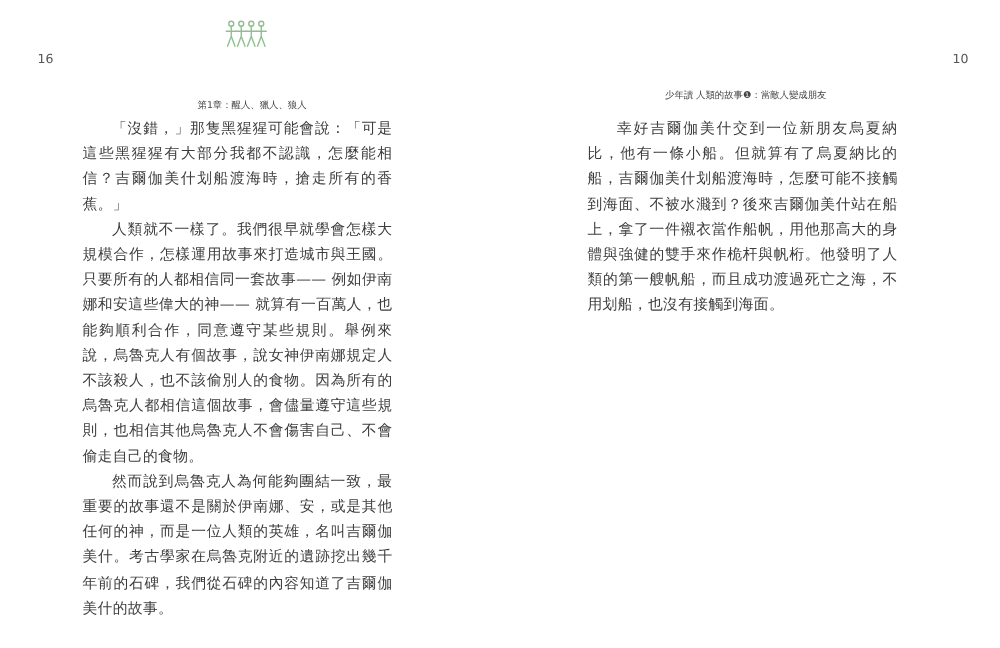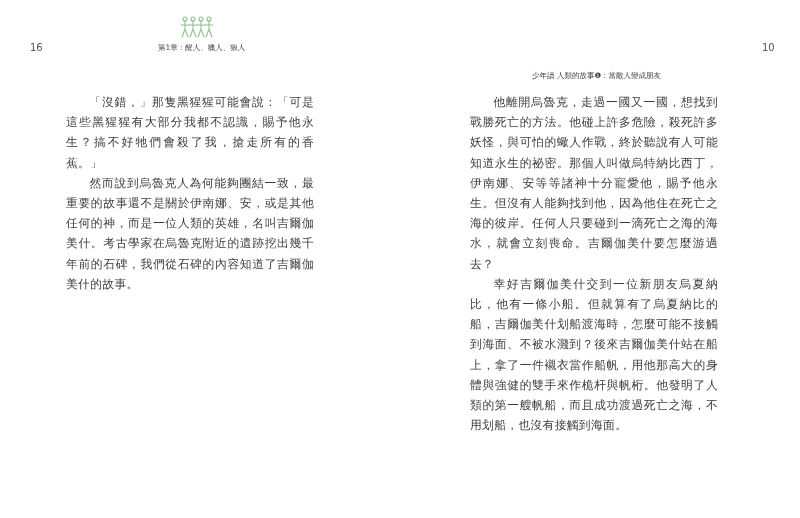--- a/index.html
+++ b/index.html
@@ -7,21 +7,21 @@
            font-family: "DejaVu Serif", "Liberation Serif", serif; color: #3a3a3a; }
     .page { position: absolute; top: 0; height: 492px; width: 400px; }
     .page.left { left: 0; }
     .page.right { left: 400px; }
     .pagenum { position: absolute; top: 42px; font-family: "DejaVu Sans", "Liberation Sans", sans-serif;
                font-size: 10px; color: #555; }
     .left .pagenum { left: 30px; }
     .right .pagenum { left: 362px; }
     .runhead { position: absolute; top: 43px; font-family: "DejaVu Sans", "Liberation Sans", sans-serif;
                font-size: 7.5px; color: #444; white-space: nowrap; }
-    .left .runhead { left: 158px; }
+    .left .runhead { left: 158px; margin-top: 36px; }
     .right .runhead { left: 132px; margin-top: 28px; }
     .logo { position: absolute; left: 180px; top: 16px; width: 36px; height: 24px; }
     .body { position: absolute; top: 92px; font-size: 11.8px; line-height: 20.2px; color: #3d3d3d;
             letter-spacing: 0.3px; }
     .left .body { left: 66px; width: 248px; }
     .right .body { left: 470px; left: 70px; width: 248px; }
     .body p { margin: 0; text-align: justify; }
     .body p.indent { text-indent: 2em; }
   </style>
 </head>
@@ -36,26 +36,26 @@
         <path d="M13 5 V13 M13 13 L10 21 M13 13 L16 21 M9 9 L17 9"></path>
       <circle cx="21" cy="3" r="2"></circle>
         <path d="M21 5 V13 M21 13 L18 21 M21 13 L24 21 M17 9 L25 9"></path>
       <circle cx="29" cy="3" r="2"></circle>
         <path d="M29 5 V13 M29 13 L26 21 M29 13 L32 21 M25 9 L33 9"></path>
     </g>
   </svg>
   <div class="pagenum">16</div>
   <div class="runhead">第1章：醒人、獵人、狼人</div>
   <div class="body">
-    <p class="indent">「沒錯，」那隻黑猩猩可能會說：「可是這些黑猩猩有大部分我都不認識，賜予他永生？搞不好牠們會殺了我，搶走所有的香蕉。」</p>
+    <p class="indent">「沒錯，」那隻黑猩猩可能會說：「可是這些黑猩猩有大部分我都不認識，怎麼能相信？吉爾伽美什划船渡海時，搶走所有的香蕉。」</p>
+    <p class="indent">人類就不一樣了。我們很早就學會怎樣大規模合作，怎樣運用故事來打造城市與王國。只要所有的人都相信同一套故事—— 例如伊南娜和安這些偉大的神—— 就算有一百萬人，也能夠順利合作，同意遵守某些規則。舉例來說，烏魯克人有個故事，說女神伊南娜規定人不該殺人，也不該偷別人的食物。因為所有的烏魯克人都相信這個故事，會儘量遵守這些規則，也相信其他烏魯克人不會傷害自己、不會偷走自己的食物。</p>
     <p class="indent">然而說到烏魯克人為何能夠團結一致，最重要的故事還不是關於伊南娜、安，或是其他任何的神，而是一位人類的英雄，名叫吉爾伽美什。考古學家在烏魯克附近的遺跡挖出幾千年前的石碑，我們從石碑的內容知道了吉爾伽美什的故事。</p>
 
   </div>
 </div>
 
 <div class="page right">
   <div class="runhead">少年讀 人類的故事❶：當敵人變成朋友</div>
   <div class="pagenum">10</div>
   <div class="body">
-    <p class="indent">他離開烏魯克，走過一國又一國，想找到戰勝死亡的方法。他碰上許多危險，殺死許多妖怪，與可怕的蠍人作戰，終於聽說有人可能知道永生的祕密。那個人叫做烏特納比西丁，伊南娜、安等等諸神十分寵愛他，賜予他永生。但沒有人能夠找到他，因為他住在死亡之海的彼岸。任何人只要碰到一滴死亡之海的海水，就會立刻喪命。吉爾伽美什要怎麼游過去？</p>
     <p class="indent">幸好吉爾伽美什交到一位新朋友烏夏納比，他有一條小船。但就算有了烏夏納比的船，吉爾伽美什划船渡海時，怎麼可能不接觸到海面、不被水濺到？後來吉爾伽美什站在船上，拿了一件襯衣當作船帆，用他那高大的身體與強健的雙手來作桅杆與帆桁。他發明了人類的第一艘帆船，而且成功渡過死亡之海，不用划船，也沒有接觸到海面。</p>
   </div>
 </div>
 
 </body></html>

